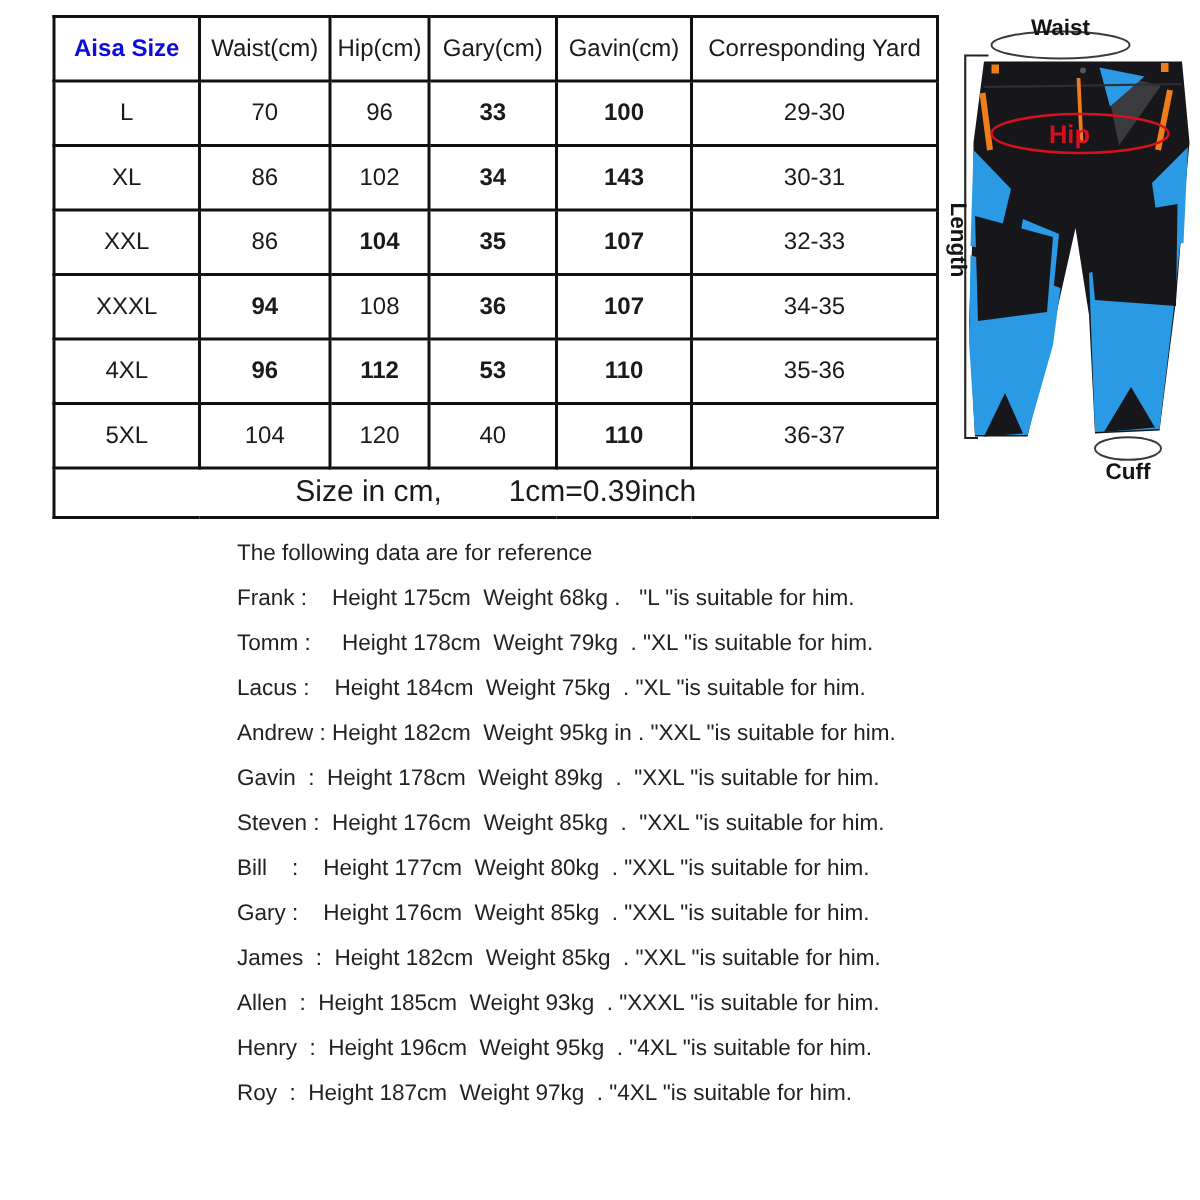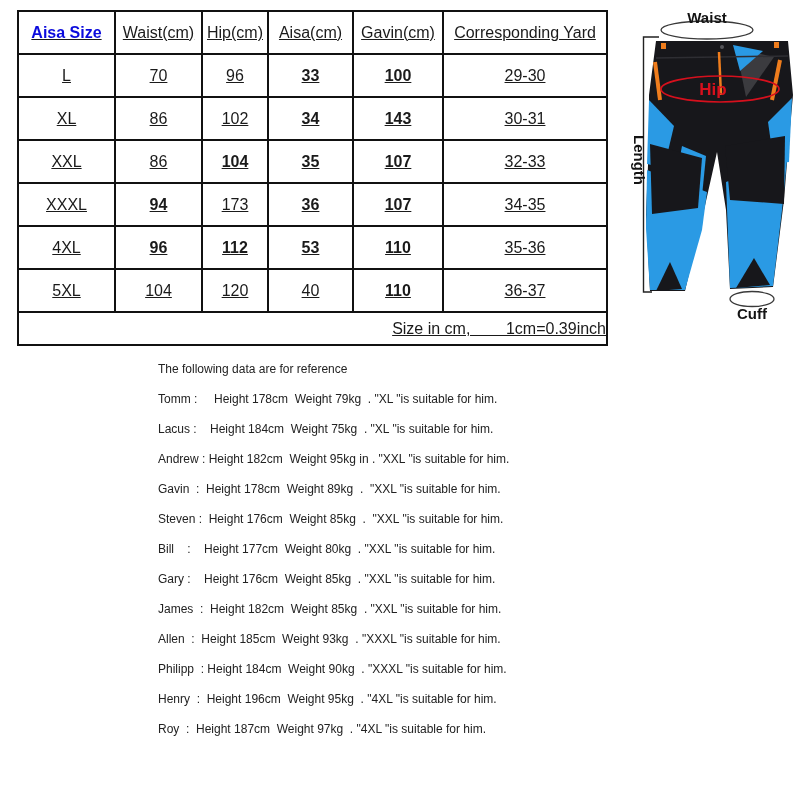--- a/index.html
+++ b/index.html
@@ -11,52 +11,52 @@
     --ink:#1a1a1a;
   }
   *{box-sizing:border-box;}
   html,body{margin:0;padding:0;}
   body{
     width:800px;height:800px;background:#ffffff;position:relative;overflow:hidden;
     font-family:"Liberation Sans", sans-serif;color:var(--ink);
   }
   
   .size-table{
-    position:absolute;left:17px;top:10px;width:589px;
-    border-collapse:collapse;table-layout:fixed;text-decoration:underline;
+    position:absolute;left:35px;top:10px;width:589px;
+    border-collapse:collapse;table-layout:fixed;
   }
   .size-table th,.size-table td{
     border:2px solid #111;text-align:center;vertical-align:middle;
     font-size:16px;font-weight:400;color:var(--ink);padding:0;
     overflow:hidden;white-space:nowrap;
   }
   .size-table thead tr{height:43px;}
   .size-table tbody tr{height:43px;}
   .size-table tfoot tr{height:33px;}
   .size-table th{font-weight:400;}
   .size-table th.asia{color:var(--header-blue);font-weight:700;}
   .size-table td.b{font-weight:700;margin-top:29px;}
-  .size-table tfoot td{white-space:pre;font-size:16px;text-align:right;}
+  .size-table tfoot td{white-space:pre;font-size:20px;}
   
   .pants-wrap{position:absolute;left:622px;top:0;width:141px;height:345px;}
   .pants-wrap svg{display:block;width:178px;height:345px;}
   svg text{font-family:"Liberation Sans", sans-serif;}
   .lbl{font-size:15px;font-weight:700;fill:#141414;}
   .lbl-red{font-size:17px;font-weight:700;fill:var(--hip-red);}
   .blue{fill:var(--pants-blue);}
   .blk{fill:var(--pants-black);}
   .gray{fill:#3b3b3f;}
   .orange-line{stroke:var(--zip-orange);fill:none;}
   .measure{fill:none;stroke:#3a3a3a;stroke-width:1.3;}
   .measure-red{fill:none;stroke:var(--hip-red);stroke-width:1.7;}
   .bracket{fill:none;stroke:#222;stroke-width:1.4;}
   
   .ref-block{position:absolute;left:158px;top:354px;width:560px;}
   .ref-title,.ref-line{
-    height:30px;line-height:30px;font-size:12px;color:#222;white-space:pre;
+    height:30px;line-height:30px;font-size:15px;color:#222;white-space:pre;
   }
 </style>
 </head>
 <body>
 
 <div class="canvas">
 
   <table class="size-table">
     <colgroup>
       <col style="width:97px">
@@ -64,21 +64,21 @@
         <col style="width:66px">
       <col style="width:85px">
         <col style="width:90px">
         <col style="width:164px">
     </colgroup>
     <thead>
       <tr id="header-row">
           <th class="asia">Aisa Size</th>
           <th>Waist(cm)</th>
           <th>Hip(cm)</th>
-          <th>Aisa(cm)</th>
+          <th>Gary(cm)</th>
           <th>Gavin(cm)</th>
           <th>Corresponding Yard</th>
         </tr>
     </thead>
     <tbody id="table-body">
         <tr>
           <td>L</td>
           <td>70</td>
           <td>96</td>
           <td class="b">33</td>
@@ -97,21 +97,21 @@
           <td>XXL</td>
           <td>86</td>
           <td class="b">104</td>
           <td class="b">35</td>
           <td class="b">107</td>
           <td>32-33</td>
         </tr>
         <tr>
           <td>XXXL</td>
           <td class="b">94</td>
-          <td>173</td>
+          <td>108</td>
           <td class="b">36</td>
           <td class="b">107</td>
           <td>34-35</td>
         </tr>
         <tr>
           <td>4XL</td>
           <td class="b">96</td>
           <td class="b">112</td>
           <td class="b">53</td>
           <td class="b">110</td>
@@ -170,28 +170,28 @@
       <path class="bracket" d="M37,37 L21.5,37 L21.5,292 L30,292"></path>
       <text class="lbl" transform="translate(12,160) rotate(90)" text-anchor="middle">Length</text>
       <ellipse class="measure" cx="130" cy="299" rx="22" ry="7.5"></ellipse>
       <text class="lbl" x="130" y="319" text-anchor="middle">Cuff</text>
     </svg>
   </div>
 
   <div class="ref-block">
     <div class="ref-title">The following data are for reference</div>
     <div id="ref-lines">
+        <div class="ref-line">Frank :    Height 175cm  Weight 68kg .   "L "is suitable for him.</div>
         <div class="ref-line">Tomm :     Height 178cm  Weight 79kg  . "XL "is suitable for him.</div>
         <div class="ref-line">Lacus :    Height 184cm  Weight 75kg  . "XL "is suitable for him.</div>
         <div class="ref-line">Andrew : Height 182cm  Weight 95kg in . "XXL "is suitable for him.</div>
         <div class="ref-line">Gavin  :  Height 178cm  Weight 89kg  .  "XXL "is suitable for him.</div>
         <div class="ref-line">Steven :  Height 176cm  Weight 85kg  .  "XXL "is suitable for him.</div>
         <div class="ref-line">Bill    :    Height 177cm  Weight 80kg  . "XXL "is suitable for him.</div>
         <div class="ref-line">Gary :    Height 176cm  Weight 85kg  . "XXL "is suitable for him.</div>
         <div class="ref-line">James  :  Height 182cm  Weight 85kg  . "XXL "is suitable for him.</div>
         <div class="ref-line">Allen  :  Height 185cm  Weight 93kg  . "XXXL "is suitable for him.</div>
-        <div class="ref-line">Philipp  : Height 184cm  Weight 90kg  . "XXXL "is suitable for him.</div>
         <div class="ref-line">Henry  :  Height 196cm  Weight 95kg  . "4XL "is suitable for him.</div>
         <div class="ref-line">Roy  :  Height 187cm  Weight 97kg  . "4XL "is suitable for him.</div>
       </div>
   </div>
 
 </div>
 
 </body></html>

